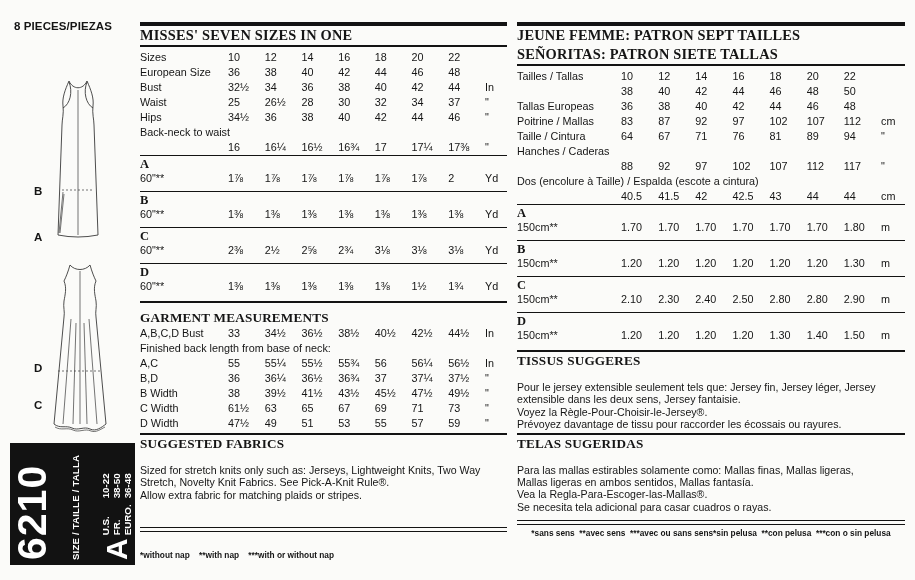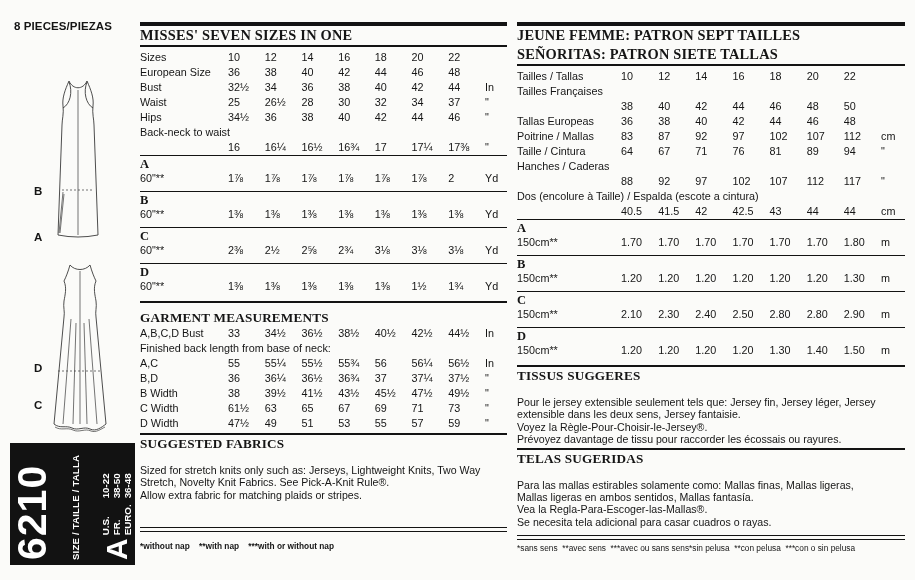--- a/index.html
+++ b/index.html
@@ -37,22 +37,22 @@
   .col-right .trow{grid-template-columns:104px repeat(7,1fr) 24px}
   .tlabel{white-space:nowrap}
   .tfull{grid-column:1 / -1}
   .tval{white-space:nowrap}
   .tunit{white-space:nowrap}
   .ysec{border-top:1.8px solid #131313;padding:1px 0 5px 0}
   .yview{font-family:"Liberation Serif",serif;font-weight:bold;font-size:12.5px;line-height:14px}
   .para{margin-top:12px}
   .para .pline{font-size:10.6px;line-height:12.4px;white-space:nowrap}
   .double-rule{border-top:1.6px solid #131313;border-bottom:1px solid #131313;height:4.5px}
-  .footnote{font-size:8.3px;font-weight:bold;margin-top:9px;white-space:pre}
-  .foot-flex{display:flex;justify-content:flex-start;font-size:8.3px;font-weight:normal;margin-top:3px;white-space:pre}
+  .footnote{font-size:8.3px;font-weight:bold;margin-top:18px;white-space:pre}
+  .foot-flex{display:flex;justify-content:center;font-size:8.3px;font-weight:bold;margin-top:3px;white-space:pre}
   .mid-foot{margin-top:26px}
   .right-foot{margin-top:7px}
   .gm-title{margin-top:7px}
 </style>
 </head>
 <body>
 
 <div class="page">
 
   <aside class="col-left">
@@ -340,23 +340,20 @@
           <div class="tval">10</div>
           <div class="tval">12</div>
           <div class="tval">14</div>
           <div class="tval">16</div>
           <div class="tval">18</div>
           <div class="tval">20</div>
           <div class="tval">22</div>
           <div class="tunit"></div>
         </div>
         <div class="trow">
-          <div class="tlabel tfull">Tailles Françaises</div>
-        </div>
-        <div class="trow">
           <div class="tlabel"></div>
           <div class="tval">38</div>
           <div class="tval">40</div>
           <div class="tval">42</div>
           <div class="tval">44</div>
           <div class="tval">46</div>
           <div class="tval">48</div>
           <div class="tval">50</div>
           <div class="tunit"></div>
         </div>

